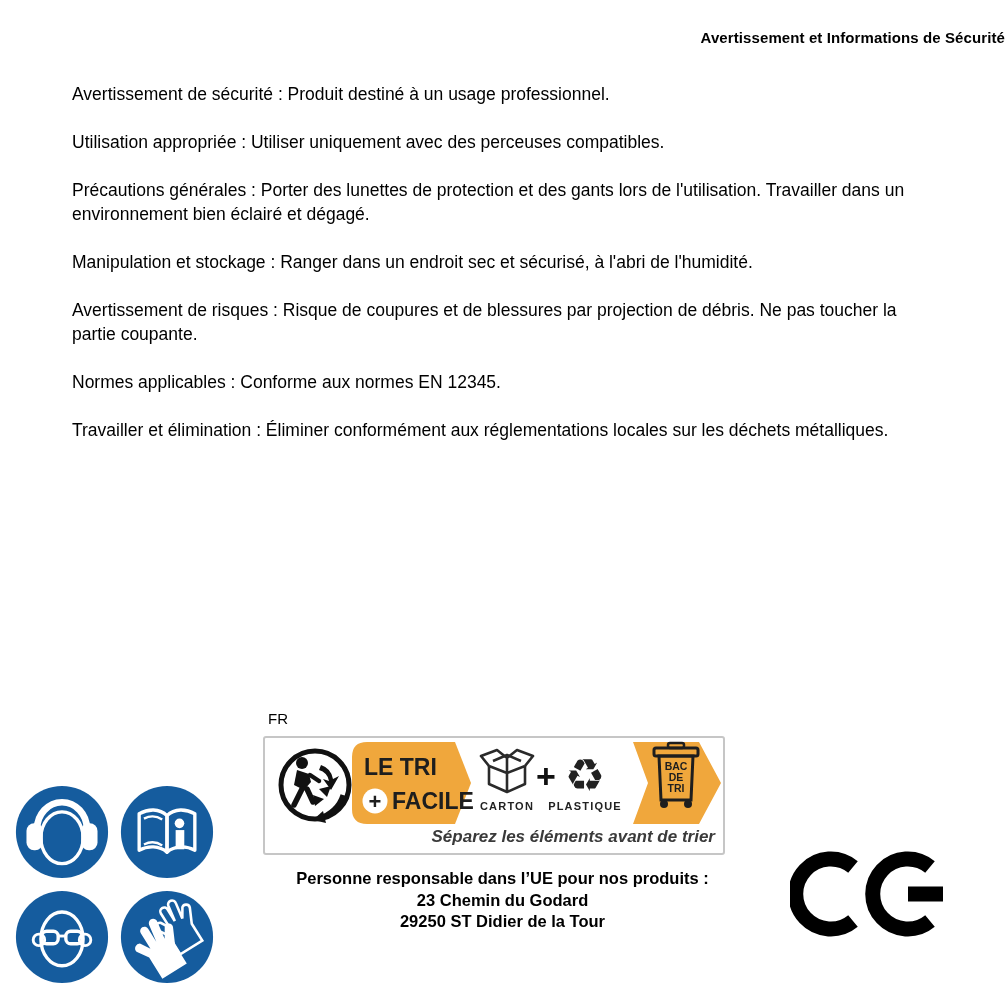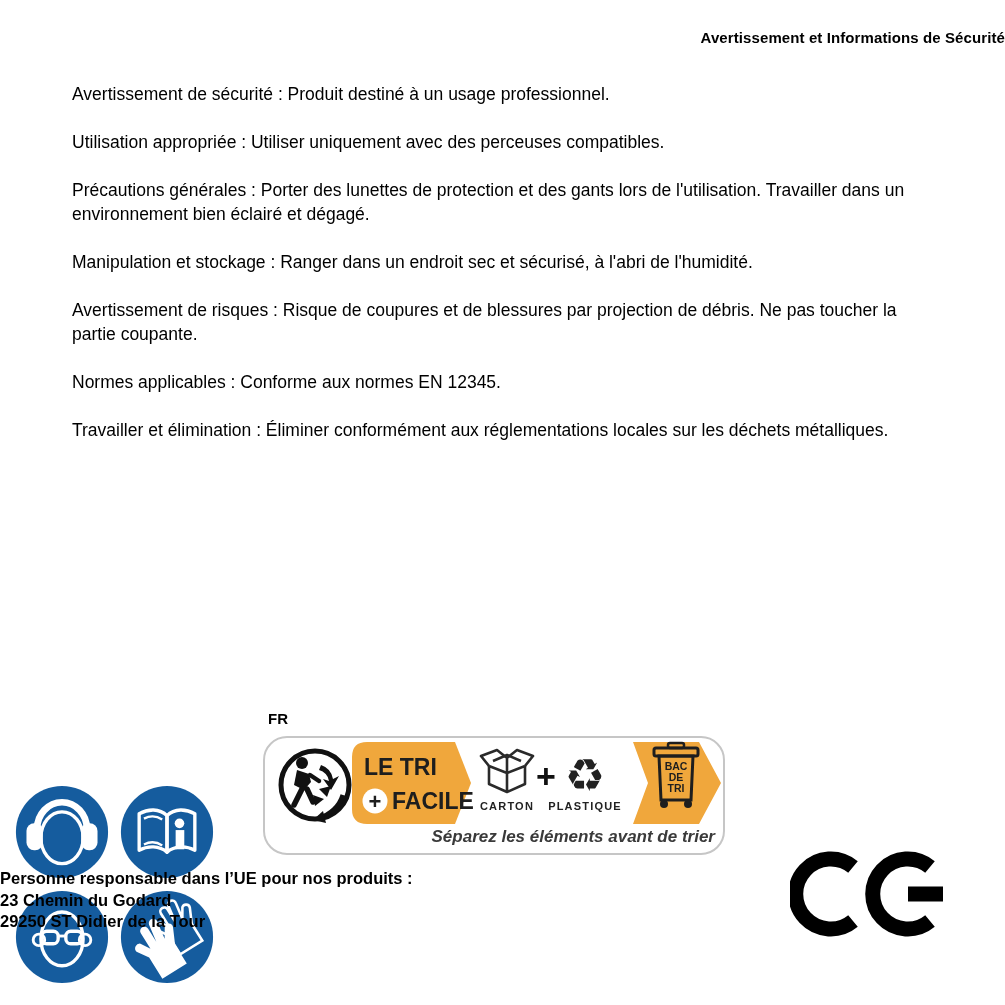--- a/index.html
+++ b/index.html
@@ -8,28 +8,28 @@
     font-family:"Liberation Sans",sans-serif;position:relative;overflow:hidden;
   }
   .title{position:absolute;top:29px;left:0;width:100%;text-align:right;
     font-weight:bold;font-size:15px;letter-spacing:.1px}
   .content{position:absolute;left:72px;top:82px;width:866px;font-size:17.5px;line-height:24px}
   .content p{margin:0 0 24px 0}
   .safety-icons{position:absolute;left:14px;top:784px;display:grid;
     grid-template-columns:96px 96px;grid-gap:9px}
   .safety-icons svg{display:block}
   .mblue{fill:var(--mandatory_blue,#155C9E)}
-  .fr-label{position:absolute;left:268px;top:710px;font-weight:bold;font-size:15px}
+  .fr-label{position:absolute;left:268px;top:710px;font-weight:normal;font-size:15px}
   .tri-box{position:absolute;left:263px;top:736px;width:458px;height:115px;
-    border:2px solid #c6c6c6;border-radius:24px;background:#fff;overflow:hidden}
+    border:2px solid #c6c6c6;border-radius:3px;background:#fff;overflow:hidden}
   .tri-box svg{display:block}
   svg text{font-family:"Liberation Sans",sans-serif}
   .yellow{fill:var(--banner_yellow,#F0A73C)}
   .ink{fill:#1e1e1e}
-  .address{position:absolute;left:0;top:868px;width:1005px;
+  .address{position:absolute;left:0;top:868px;width:1005px;text-align:center;
     font-weight:bold;font-size:16.5px;line-height:21.5px}
   .ce{position:absolute;left:790px;top:841px}
 </style>
 </head>
 <body>
 
 <div class="title">Avertissement et Informations de Sécurité</div>
 
 <div class="content">
   <p>Avertissement de sécurité : Produit destiné à un usage professionnel.</p>

